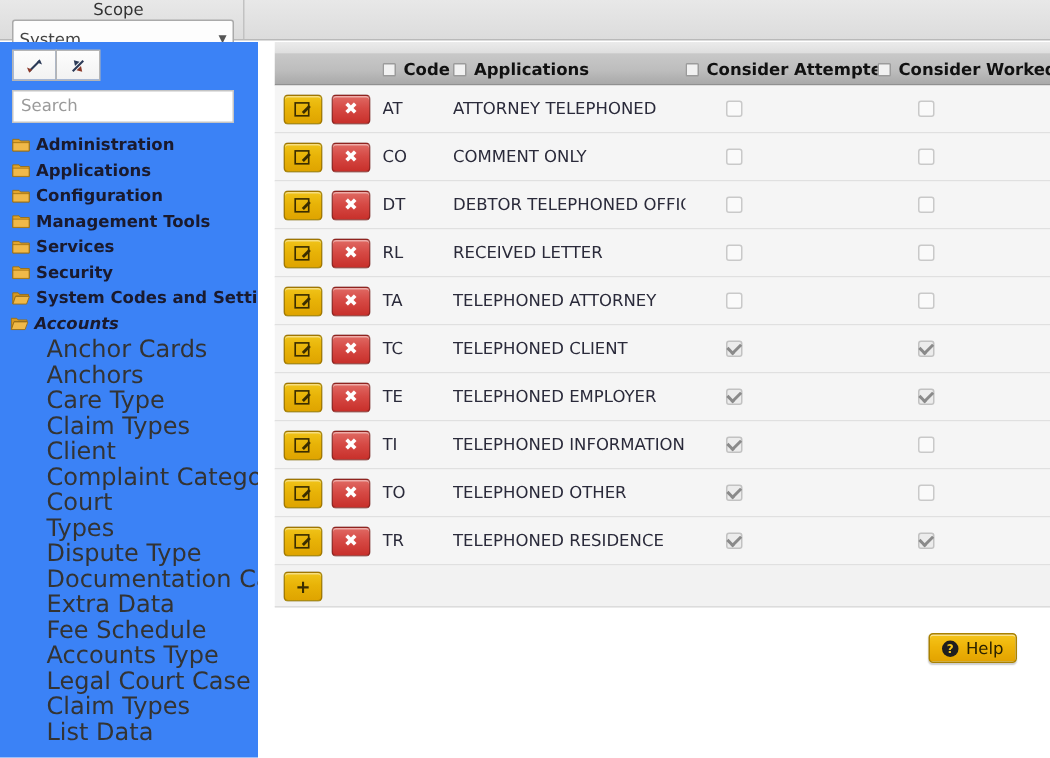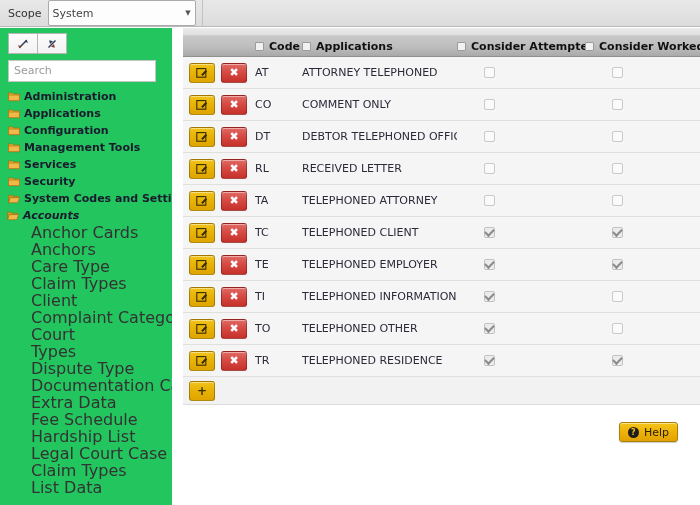--- a/index.html
+++ b/index.html
@@ -16,20 +16,21 @@
     position: absolute; top: 0; left: 0;
     width: 700px; height: 27px;
     background: linear-gradient(to bottom, #e8e8e8 0%, #e2e2e2 50%, #dcdcdc 100%);
     border-bottom: 1px solid #b9b9b9;
     display: flex; align-items: center;
   }
   #scope-group {
     display: flex; align-items: center; height: 100%;
     padding-left: 8px; padding-right: 6px;
     border-right: 1px solid #c2c2c2;
+    flex-direction: column;
   }
   .scope-label {
     font-size: 11px; color: #333; margin-right: 6px;
     white-space: nowrap;
   }
   .scope-select {
     width: 148px; height: 19px;
     background: #fdfdfd;
     border: 1px solid #aaaaaa;
     border-radius: 2px;
@@ -42,21 +43,21 @@
     overflow: hidden; white-space: nowrap;
   }
   .scope-select .caret {
     font-size: 7px; color: #555; margin-left: 2px;
   }
 
   
   #sidebar {
     position: absolute; top: 28px; left: 0;
     width: 172px; height: 477px;
-    background: #22c55e;
+    background: #3b82f6;
     overflow: hidden;
   }
   #tree-toolbar {
     display: flex; height: 22px;
     margin: 5px 0 0 8px;
   }
   .tb-btn {
     width: 30px; height: 21px;
     background: linear-gradient(to bottom,#fdfdfd 0%, #f2f2f2 100%);
     border: 1px solid #b5b5b5;
@@ -347,21 +348,21 @@
       <div class="node lvl2">
         <span>Documentation Categories</span>
       </div>
       <div class="node lvl2">
         <span>Extra Data</span>
       </div>
       <div class="node lvl2">
         <span>Fee Schedule</span>
       </div>
       <div class="node lvl2">
-        <span>Hardship List</span>
+        <span>Accounts Type</span>
       </div>
       <div class="node lvl2">
         <span>Legal Court Case Statuses</span>
       </div>
       <div class="node lvl2">
         <span>Claim Types</span>
       </div>
       <div class="node lvl2">
         <span>List Data</span>
       </div>

